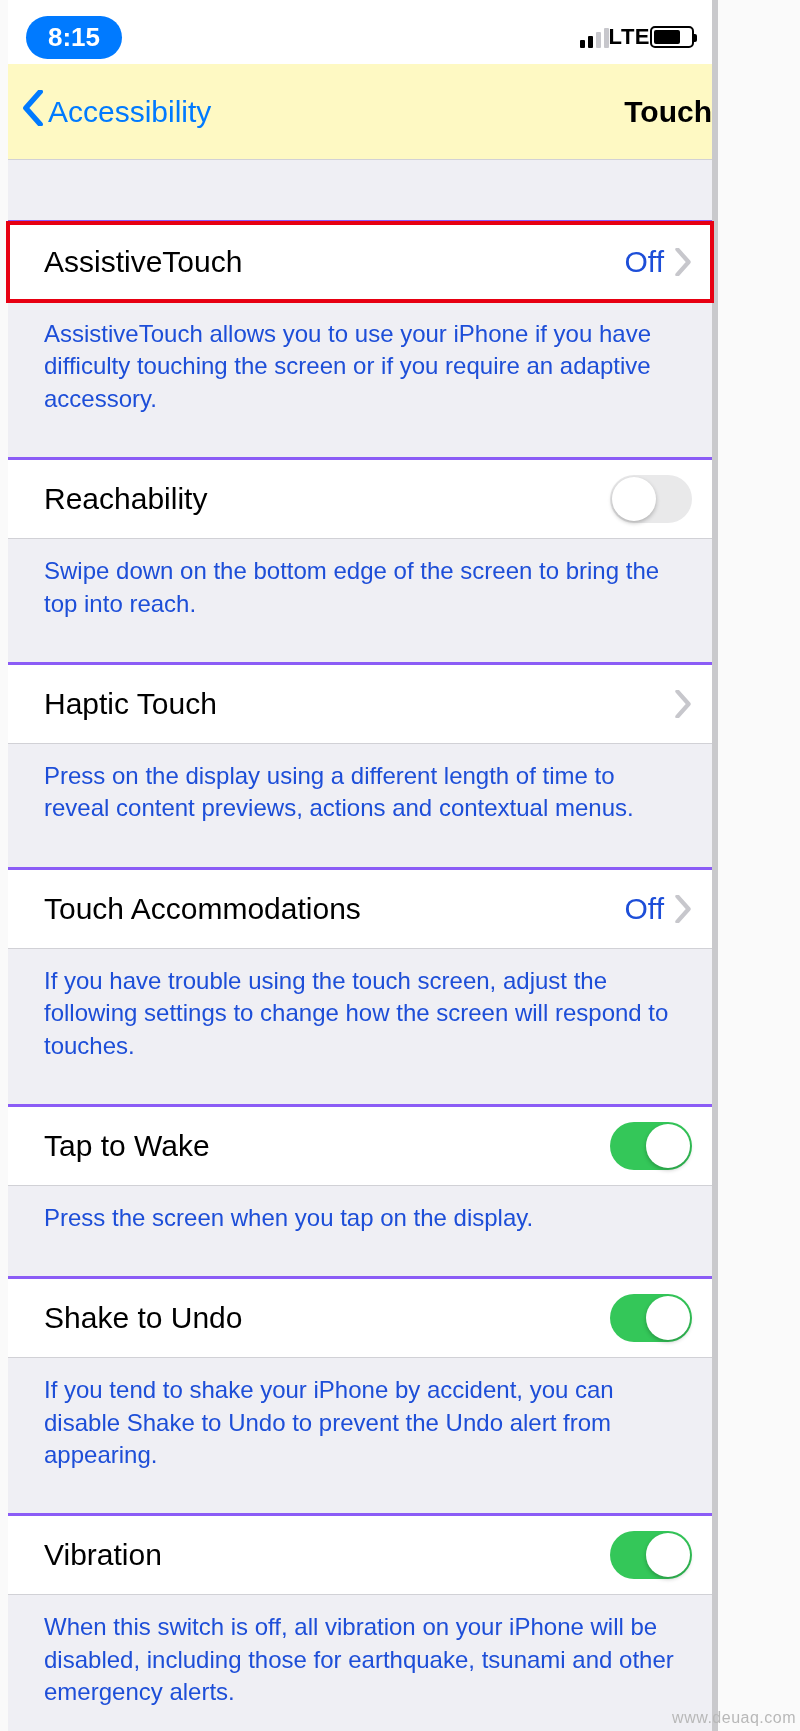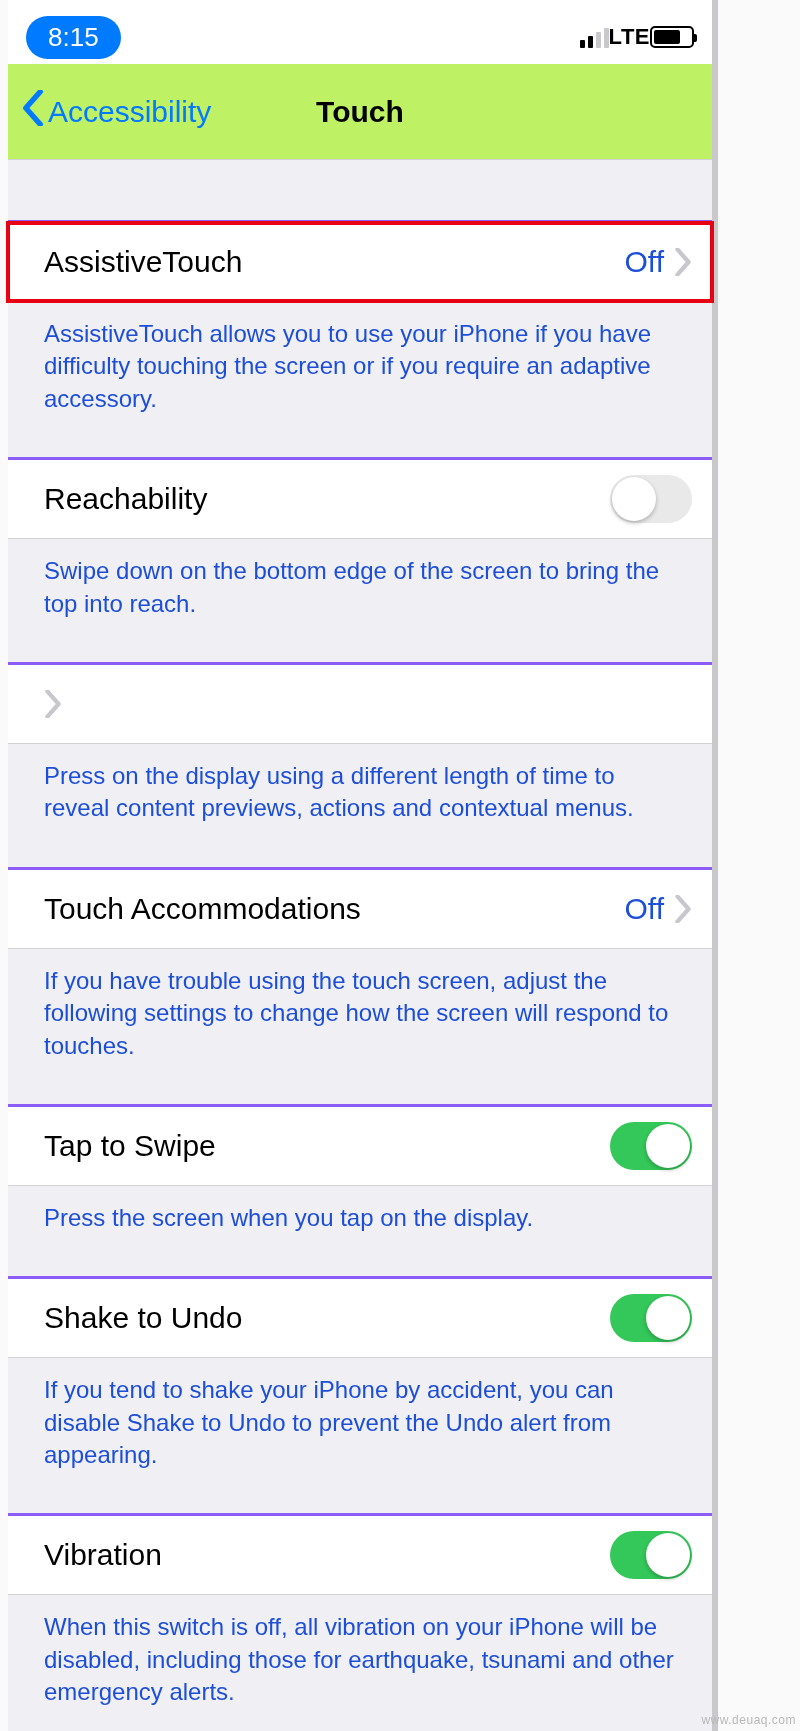--- a/index.html
+++ b/index.html
@@ -24,21 +24,21 @@
     height: 64px;
     display: flex;
     align-items: center;
     justify-content: space-between;
     padding: 10px 18px 0 18px;
     background: #fff;
   }
   .status-time {
     background: #007aff;
     color: #fff;
-    font-weight: 400;
+    font-weight: 700;
     font-size: 26px;
     padding: 6px 22px;
     border-radius: 22px;
   }
   .status-right { display: flex; align-items: center; gap: 0; }
   .signal { display: flex; align-items: flex-end; gap: 3px; height: 22px; }
   .signal span { width: 5px; background: #c7c7cc; border-radius: 1px; }
   .signal span:nth-child(1){height:8px;background:#000;}
   .signal span:nth-child(2){height:12px;background:#000;}
   .signal span:nth-child(3){height:16px;}
@@ -49,34 +49,34 @@
     position: relative; display: flex; align-items: center; padding: 2px;
   }
   .battery::after {
     content:""; position:absolute; right:-5px; top:6px; width:3px; height:8px;
     background:#000; border-radius:0 2px 2px 0;
   }
   .battery .fill { background:#000; width:72%; height:100%; border-radius:2px; }
   
   .nav {
     height: 96px;
-    background: #bef264;
+    background: #fef9c3;
     border-bottom: 1px solid #d1d1d6;
     position: relative;
     display: flex;
     align-items: center;
     padding: 0 14px;
   }
   .back {
     display: flex; align-items: center; gap: 4px;
     color: #007aff; font-size: 30px;
   }
   .back svg { width: 22px; height: 36px; }
   .nav-title {
-    position: absolute; left: 0; right: 0; text-align: center;
+    position: absolute; left: 0; right: 0; text-align: right;
     font-weight: 600; font-size: 30px; pointer-events: none;
   }
   
   .spacer { height: 60px; }
   .group { background: #fff; border-top:3px solid #8b5cf6; border-bottom:1px solid #d1d1d6; }
   .row {
     min-height: 78px;
     display: flex; align-items: center; justify-content: space-between;
     padding: 0 20px 0 36px;
     font-size: 30px;
@@ -102,21 +102,21 @@
     left:2px; transition:.2s;
   }
   .toggle.on .knob { left:36px; }
   
   .home-ind {
     position:absolute; bottom:10px; left:50%; transform:translateX(-50%);
     width:210px; height:8px; background:#000; border-radius:8px;
   }
   .watermark {
     position:absolute; right:4px; bottom:4px;
-    font-size:12px; color:#b8b8b8; letter-spacing:.5px;
+    font-size:16px; color:#b8b8b8; letter-spacing:.5px;
   }
 </style>
 </head>
 <body>
 
 <div class="screen">
 
   <div class="status-bar">
     <div class="status-time">8:15</div>
     <div class="status-right">
@@ -169,20 +169,21 @@
         <span class="toggle">
             <span class="knob"></span>
           </span>
       </span>
     </div>
   </div>
   <div class="footer">Swipe down on the bottom edge of the screen to bring the top into reach.</div>
 
   <div class="group">
     <div class="row">
+      <span>Haptic Touch</span>
       <span class="right">
         <span class="chevron">
           <svg viewBox="0 0 12 20" fill="none" stroke="#c7c7cc" stroke-width="3" stroke-linecap="round" stroke-linejoin="round">
               <polyline points="2,1 10,10 2,19"></polyline>
             </svg>
         </span>
       </span>
     </div>
   </div>
   <div class="footer">Press on the display using a different length of time to reveal content previews, actions and contextual menus.</div>
@@ -197,21 +198,21 @@
               <polyline points="2,1 10,10 2,19"></polyline>
             </svg>
         </span>
       </span>
     </div>
   </div>
   <div class="footer">If you have trouble using the touch screen, adjust the following settings to change how the screen will respond to touches.</div>
 
   <div class="group">
     <div class="row">
-      <span>Tap to Swipe</span>
+      <span>Tap to Wake</span>
       <span class="right">
         <span class="toggle on">
             <span class="knob"></span>
           </span>
       </span>
     </div>
   </div>
   <div class="footer">Press the screen when you tap on the display.</div>
 
   <div class="group">

